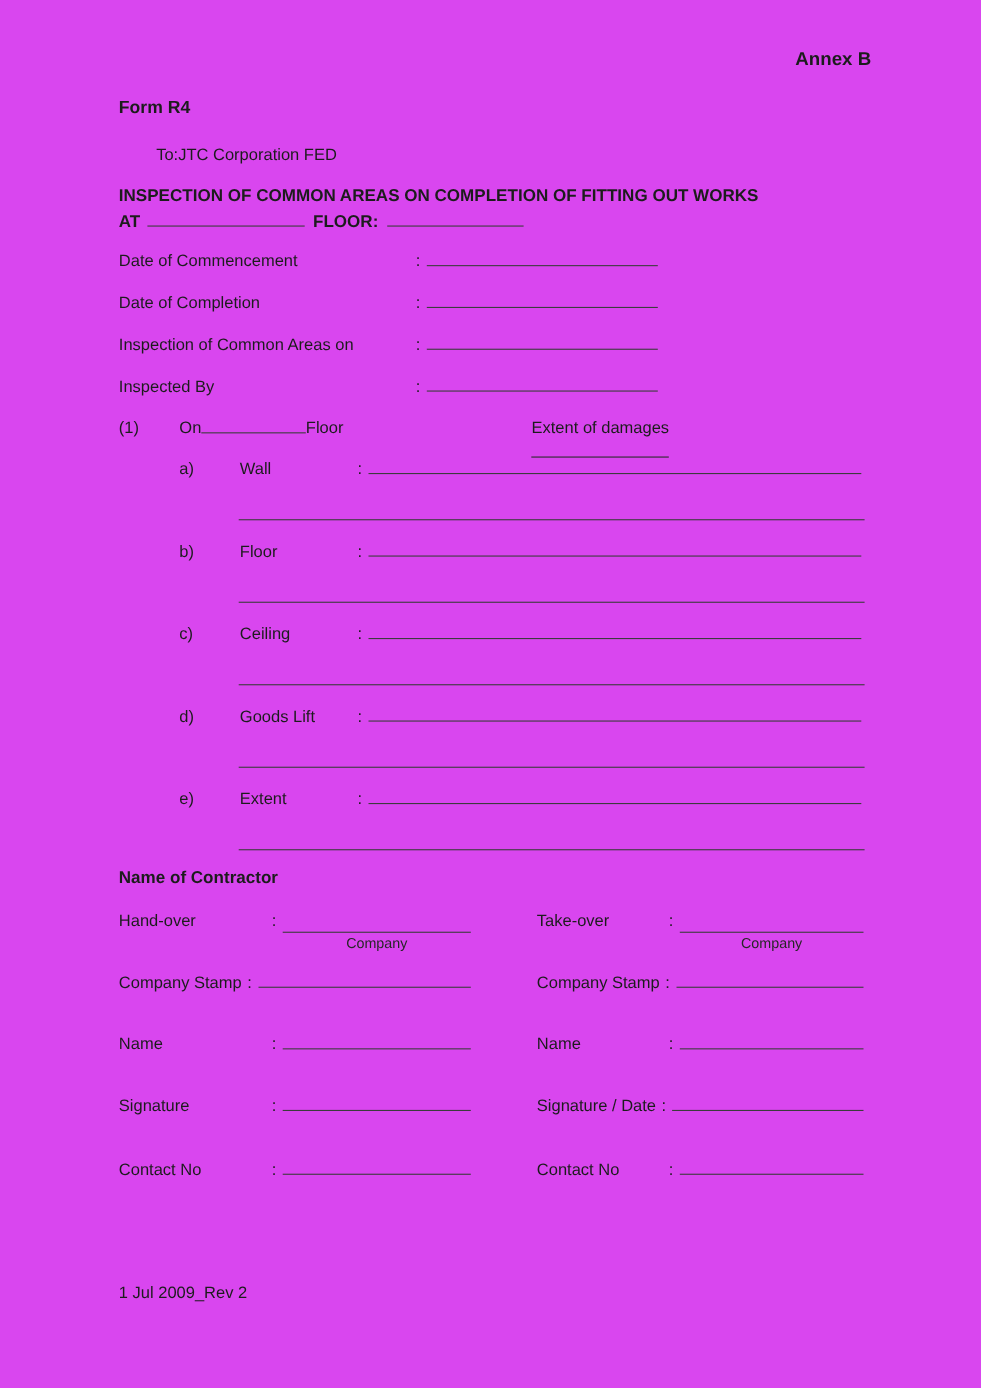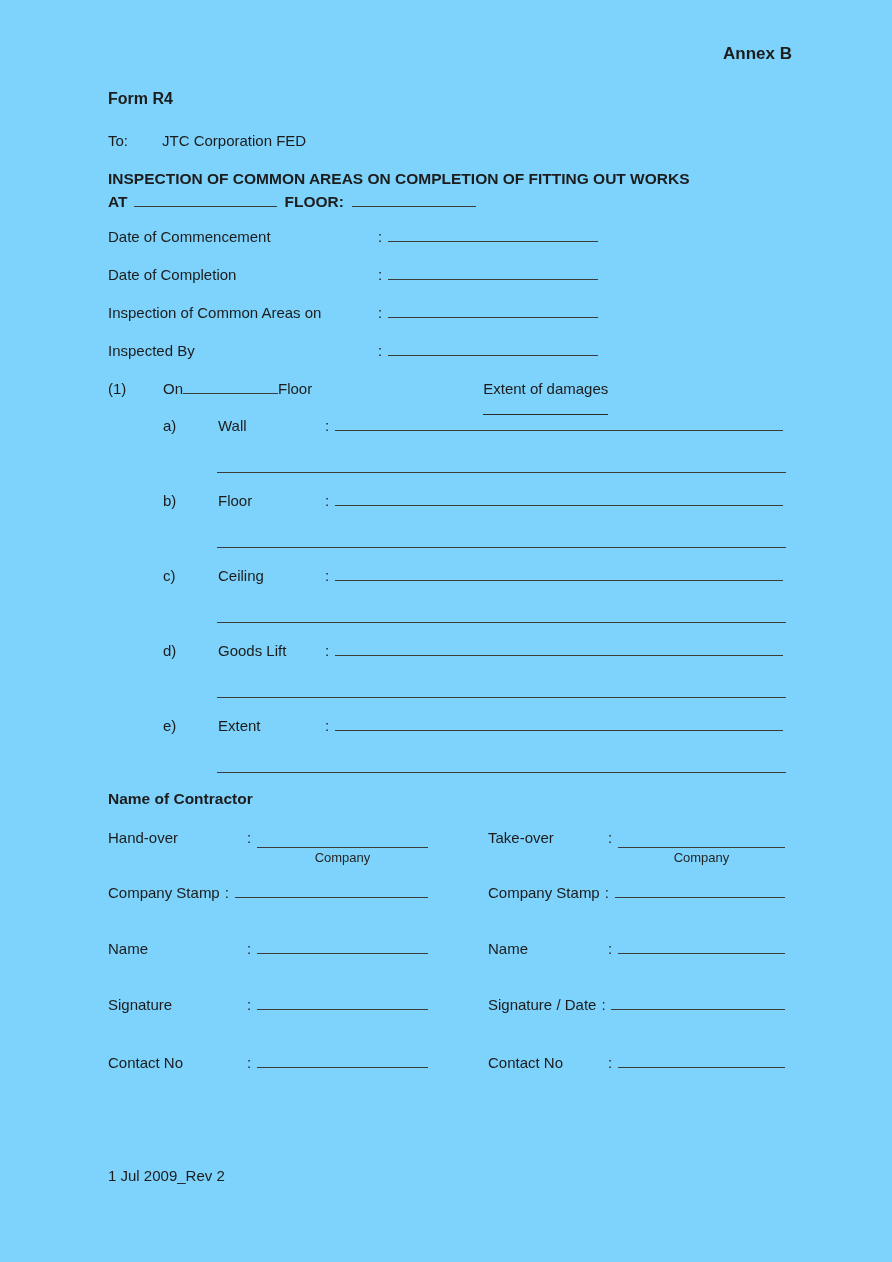--- a/index.html
+++ b/index.html
@@ -1,29 +1,29 @@
 <!DOCTYPE html>
 <html><head>
 <meta charset="utf-8">
 <style>
   html, body { margin: 0; padding: 0; background: #ffffff; }
   .page {
     width: 892px; height: 1262px;
     box-sizing: border-box;
     padding: 44px 100px 0 108px;
     position: relative;
-    background: #7dd3fc;
+    background: #d946ef;
     font-family: "Liberation Sans", sans-serif;
     font-size: 15px;
     color: #1c1c1c;
   }
   .annex { text-align: right; font-weight: bold; font-size: 17px; }
   .form-no { margin-top: 26px; font-weight: bold; font-size: 16px; }
   .to-row { margin-top: 24px; }
-  .to-label { display: inline-block; width: 54px; }
+  .to-label { display: inline-block; width: 54px; text-align: right; }
   .title { margin-top: 18px; font-weight: bold; font-size: 15.5px; line-height: 23px; }
   .blank {
     display: inline-block;
     height: 15px;
     border-bottom: 1.5px solid #3c3c3c;
     vertical-align: baseline;
   }
   .at-blank { width: 143px; margin: 0 8px 0 6px; }
   .floor-blank { width: 124px; margin-left: 8px; }
 

